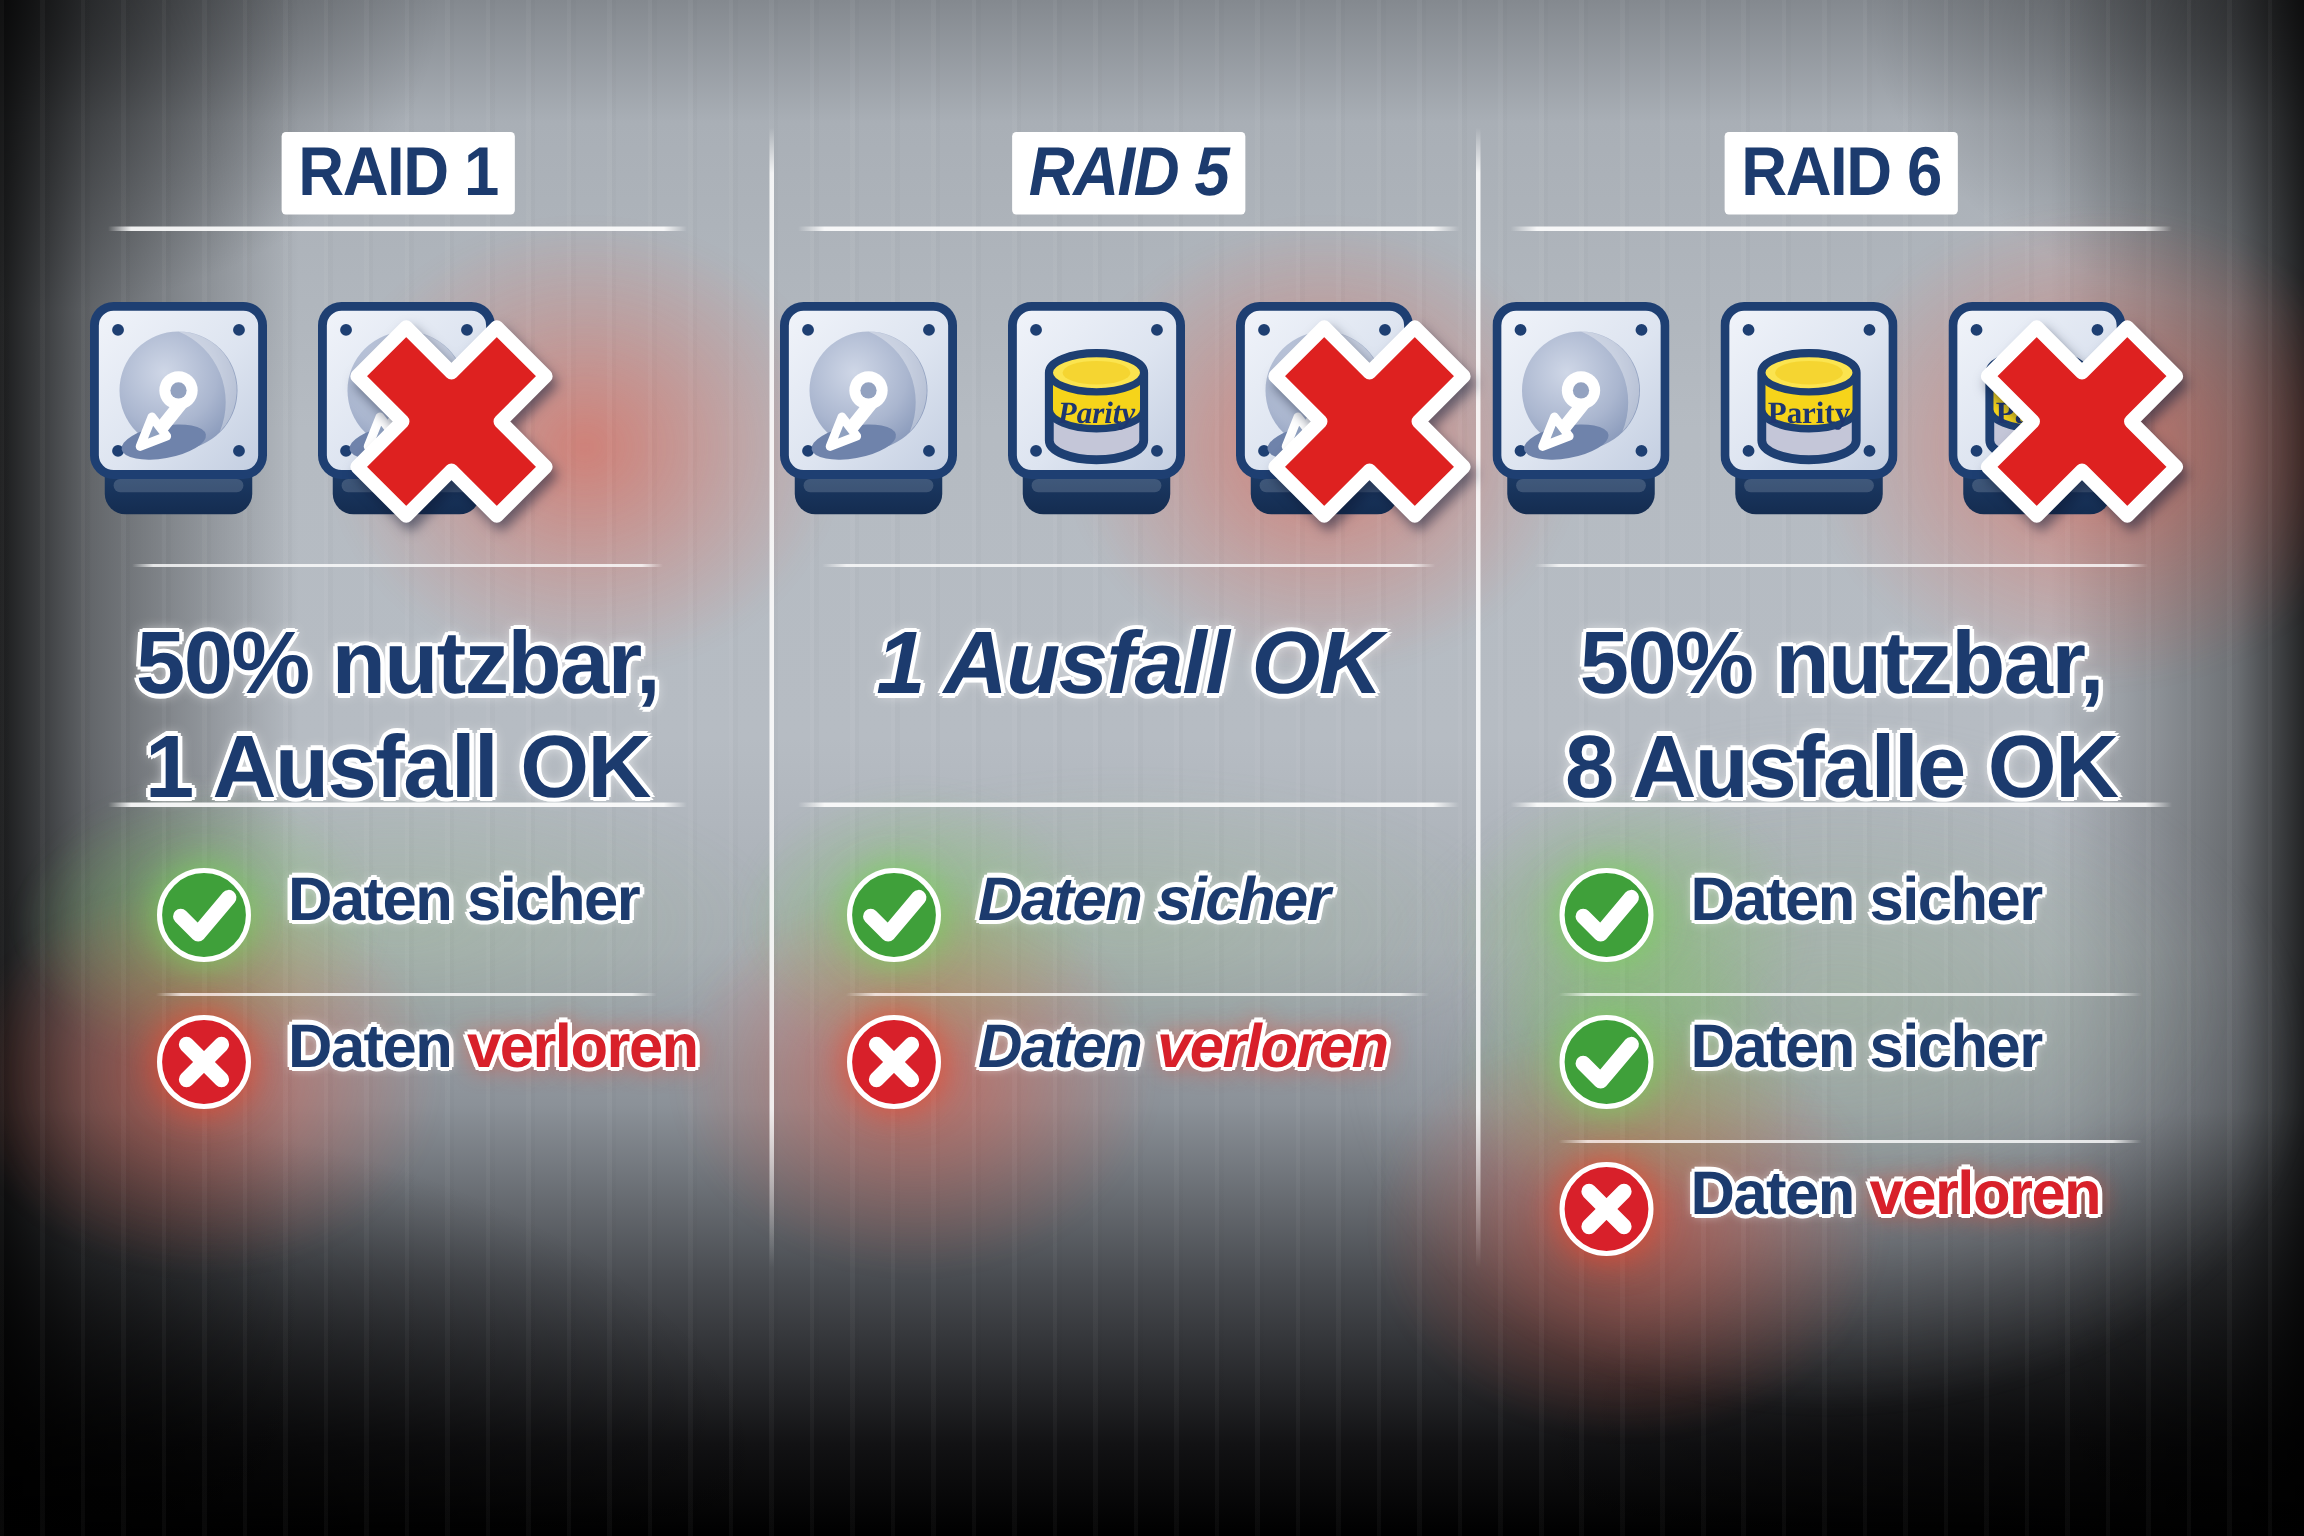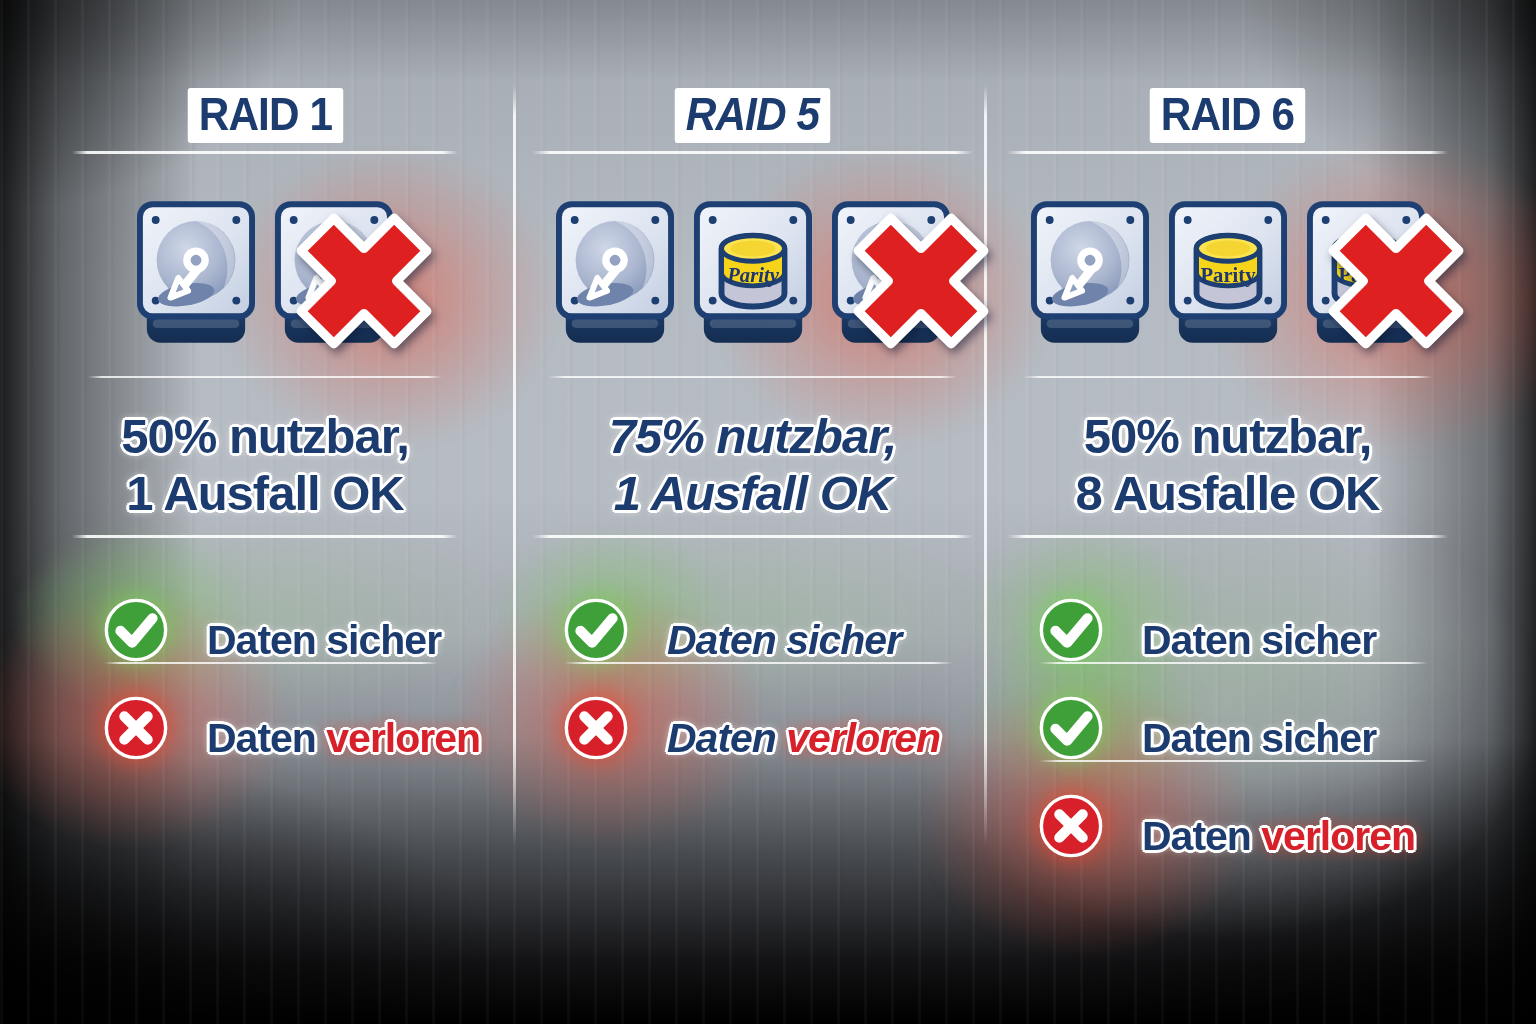--- a/index.html
+++ b/index.html
@@ -47,30 +47,30 @@
     padding:3px 12px 6px 12px;border-radius:3px;
     transform:scaleX(.92);
   }
   .hline{position:absolute;height:3px;left:12px;right:12px;opacity:.9;
     background:linear-gradient(90deg, transparent, var(--line) 4%, var(--line) 96%, transparent);}
   .hline.h1{top:151px;}
   .hline.h2{top:376px;height:2px;left:28px;right:28px;opacity:.8;}
   .hline.h3{top:535px;}
   .row-divider{position:absolute;height:2px;left:44px;right:32px;opacity:.8;
     background:linear-gradient(90deg, transparent, var(--line) 5%, var(--line) 95%, transparent);}
-  .drives{position:absolute;top:200px;left:0;right:0;display:flex;justify-content:center;gap:20px;}
+  .drives{position:absolute;top:200px;left:0;right:0;display:flex;justify-content:flex-start;gap:34px;}
   .drive-wrap{position:relative;width:118px;height:152px;flex:0 0 auto;}
   .drive-wrap svg.drive{display:block;}
   .failed-x{position:absolute;right:-46px;bottom:-4px;width:150px;height:150px;
     filter:drop-shadow(3px 5px 4px rgba(12,24,52,.5));}
   .capacity{position:absolute;top:408px;left:0;right:0;text-align:center;
-    color:var(--navy);font-size:49px;font-weight:bold;line-height:1.17;letter-spacing:-1px;
+    color:var(--navy);font-size:59px;font-weight:bold;line-height:1.17;letter-spacing:-1px;
     text-shadow:-3px 0 0 #fff,3px 0 0 #fff,0 -3px 0 #fff,0 3px 0 #fff,
       -2px -2px 0 #fff,2px -2px 0 #fff,-2px 2px 0 #fff,2px 2px 0 #fff,0 0 9px rgba(255,255,255,.9);}
-  .status-row{position:absolute;left:42px;right:10px;height:88px;display:flex;align-items:flex-end;gap:37px;}
+  .status-row{position:absolute;left:42px;right:10px;height:88px;display:flex;align-items:flex-start;gap:22px;}
   .status-icon{flex:0 0 auto;width:68px;height:68px;}
   .status-icon.ok{filter:drop-shadow(0 0 12px rgba(120,210,90,.85));}
   .status-icon.fail{filter:drop-shadow(0 0 12px rgba(240,70,45,.85));}
   .status-text{font-size:41px;font-weight:bold;letter-spacing:-1px;color:var(--navy);white-space:nowrap;
     text-shadow:-3px 0 0 #fff,3px 0 0 #fff,0 -3px 0 #fff,0 3px 0 #fff,
       -2px -2px 0 #fff,2px -2px 0 #fff,-2px 2px 0 #fff,2px 2px 0 #fff,0 0 8px rgba(255,255,255,.85);}
   .status-text .hl{color:var(--red);
     text-shadow:-3px 0 0 #fff,3px 0 0 #fff,0 -3px 0 #fff,0 3px 0 #fff,
       -2px -2px 0 #fff,2px -2px 0 #fff,-2px 2px 0 #fff,2px 2px 0 #fff,0 0 16px rgba(255,70,45,.95);}
   .parity-text{font-family:"Liberation Serif", serif;font-weight:bold;}
@@ -251,21 +251,20 @@
     <circle cx="60" cy="60" r="13" fill="#fff"></circle>
     <circle cx="60" cy="60" r="5.5" fill="#93a2c0"></circle>
   </svg>
       <svg class="failed-x" viewBox="0 0 130 130">
     <polygon points="45,8 85,8 85,45 122,45 122,85 85,85 85,122 45,122 45,85 8,85 8,45 45,45" transform="rotate(45 65 65)" fill="#de2120" stroke="#fff" stroke-width="8" stroke-linejoin="round"></polygon>
   </svg>
     </div>
       </div>
     <div class="hline h2"></div>
     <div class="capacity">
-      <div>75% nutzbar,</div>
       <div>1 Ausfall OK</div>
     </div>
     <div class="hline h3"></div>
     <div class="status-row" style="top:576px">
       <span class="status-icon ok"><svg viewBox="0 0 70 70" width="68" height="68">
     <circle cx="35" cy="35" r="30.5" fill="#3fa03a" stroke="#fff" stroke-width="3.5"></circle>
     <path d="M19,36 L31,48 L52,23" stroke="#fff" stroke-width="10.5" fill="none" stroke-linecap="round" stroke-linejoin="round"></path>
   </svg></span>
       <span class="status-text"><span>Daten sicher</span><span class="hl"></span></span>
     </div>

